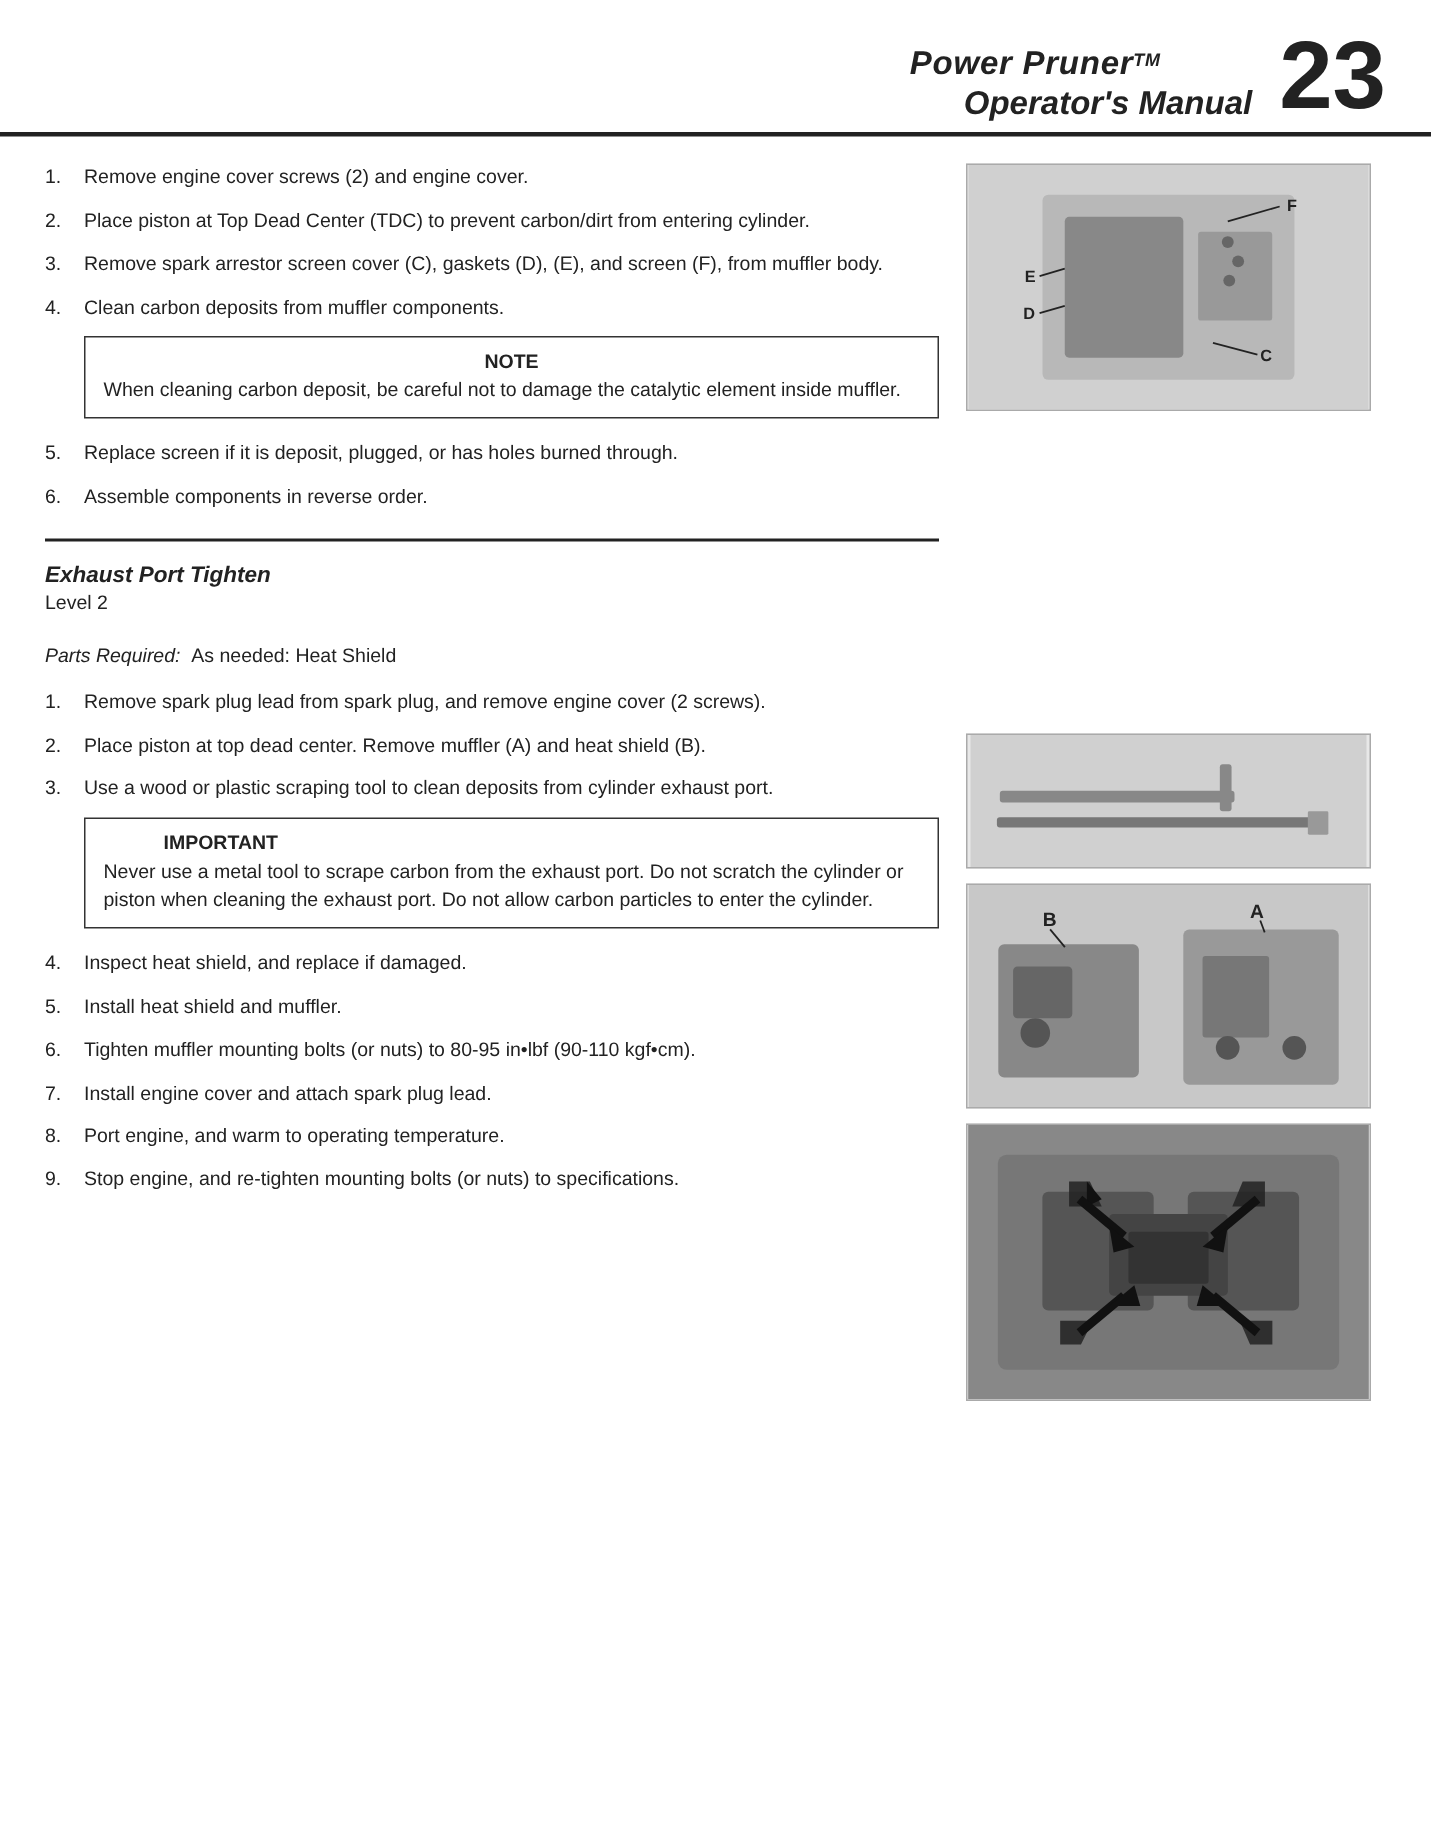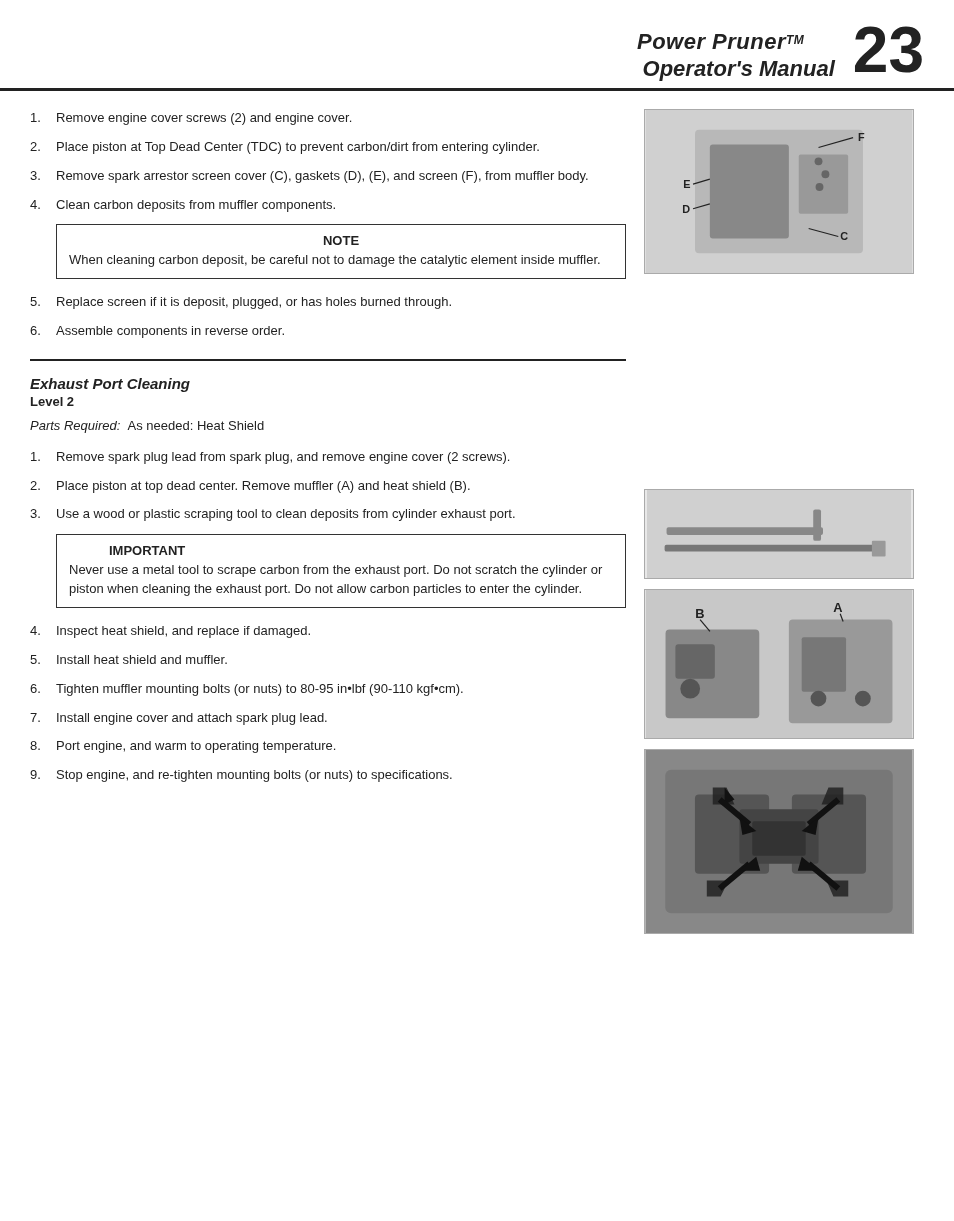--- a/index.html
+++ b/index.html
@@ -19,21 +19,21 @@
     }
     
     .header {
       display: flex;
       justify-content: flex-end;
       align-items: flex-end;
       padding: 18px 30px 6px 30px;
       border-bottom: 3px solid #222;
     }
     .header-title {
-      text-align: center;
+      text-align: left;
       line-height: 1.2;
     }
     .header-title .product-name {
       font-size: 22px;
       font-style: italic;
       font-weight: bold;
       letter-spacing: 0.5px;
     }
     .header-title .manual-name {
       font-size: 22px;
@@ -109,23 +109,23 @@
       margin: 18px 0 14px 0;
     }
     
     .section-heading {
       font-style: italic;
       font-weight: bold;
       font-size: 15px;
       margin-bottom: 2px;
     }
     .section-subheading {
-      font-weight: bold;
-      font-size: 13px;
-      margin-bottom: 8px;
+      font-weight: normal;
+      font-size: 13px;
+      margin-bottom: 19px;
     }
     .tools-line {
       font-size: 13px;
       margin-bottom: 4px;
       line-height: 1.45;
     }
     .tools-line .label {
       font-style: italic;
     }
     
@@ -229,21 +229,21 @@
           <span class="text">Replace screen if it is deposit, plugged, or has holes burned through.</span>
         </li>
         <li>
           <span class="num">6.</span>
           <span class="text">Assemble components in reverse order.</span>
         </li>
       </ol>
 
       <hr class="section-divider">
 
-      <div class="section-heading">Exhaust Port Cleaning</div>
+      <div class="section-heading">Exhaust Port Tighten</div>
       <div class="section-subheading">Level 2</div>
 
       <div class="tools-line" style="margin-bottom:12px;">
         <span class="label">Parts Required:</span>&nbsp;&nbsp;<span>As needed: Heat Shield</span>
       </div>
 
       <ol>
         <li>
           <span class="num">1.</span>
           <span class="text">Remove spark plug lead from spark plug, and remove engine cover (2 screws).</span>

